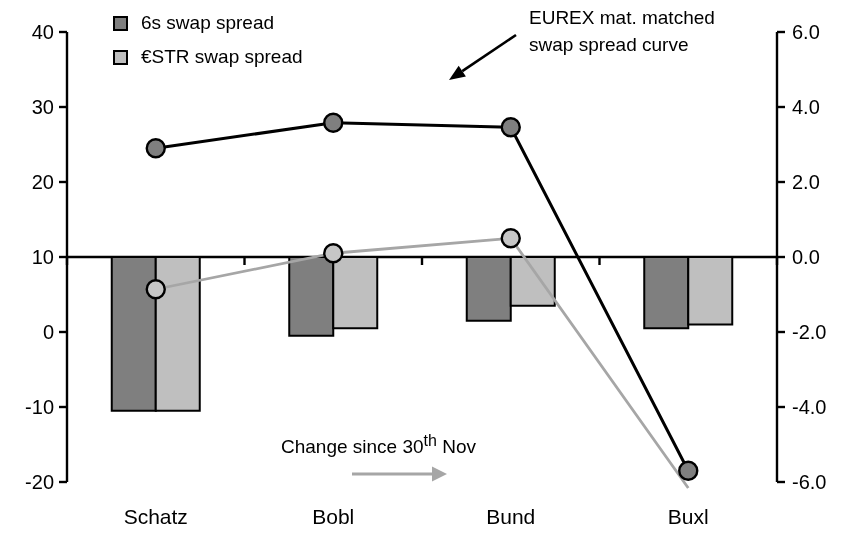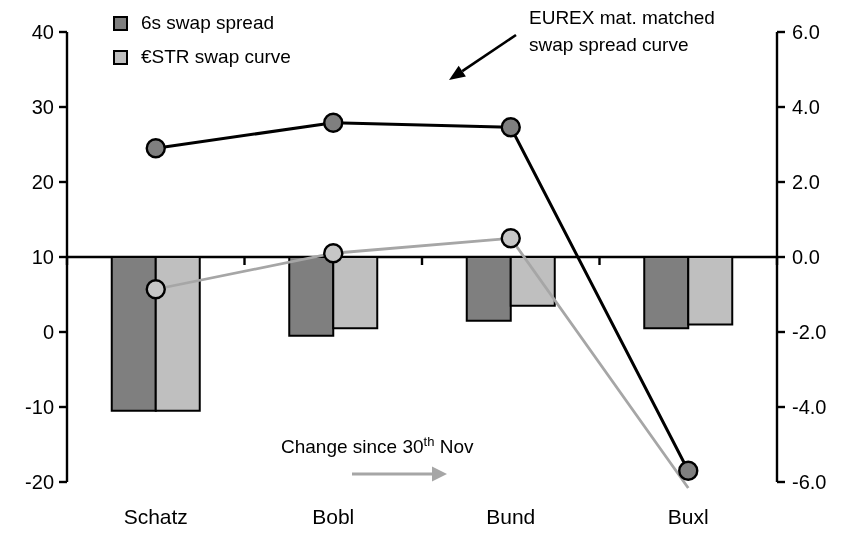--- a/index.html
+++ b/index.html
@@ -6,21 +6,21 @@
   .chart {
     position:relative; width:852px; height:539px; background:#ffffff;
     font-family:"Liberation Sans", sans-serif; overflow:hidden; color:#000;
   }
   .chart svg { position:absolute; left:0; top:0; }
   .legend { position:absolute; left:113px; top:12px; }
   .legend-item { display:flex; align-items:center; gap:13px; height:22px; margin-bottom:12px; font-size:19px; }
   .swatch { width:15px; height:15px; border:2px solid #000; box-sizing:border-box; flex:none; }
   .anno-curve { position:absolute; left:519px; top:4px; font-size:19px; line-height:27px; white-space:nowrap;margin-left:10px; }
   .anno-change { position:absolute; left:281px; top:436px; width:175px; text-align:center; font-size:19px; white-space:nowrap; }
-  .anno-change sup { font-size:13px; line-height:0; }
+  .anno-change sup { font-size:16px; line-height:0; }
 </style>
 </head>
 <body>
 
 <div class="chart">
   <svg id="plot" width="852" height="539" viewBox="0 0 852 539">
       <line x1="67" y1="32" x2="67" y2="482" stroke="#000" stroke-width="2.4"></line>
       <line x1="777" y1="32" x2="777" y2="482" stroke="#000" stroke-width="2.4"></line>
       <line x1="59" y1="32" x2="67" y2="32" stroke="#000" stroke-width="2.4"></line>
       <text x="54" y="39" fill="#000" font-size="20" text-anchor="end" font-family="&quot;Liberation Sans&quot;, sans-serif">40</text>
@@ -83,21 +83,21 @@
       <line x1="352" y1="474" x2="432" y2="474" stroke="#a6a6a6" stroke-width="3.2"></line>
     </svg>
 
   <div class="legend">
     <div class="legend-item">
       <span class="swatch" style="background: rgb(127, 127, 127);"></span>
       <span>6s swap spread</span>
     </div>
     <div class="legend-item">
       <span class="swatch" style="background: rgb(191, 191, 191);"></span>
-      <span>€STR swap curve</span>
+      <span>€STR swap spread</span>
     </div>
   </div>
 
   <div class="anno-curve">
     <div>EUREX mat. matched</div>
     <div>swap spread curve</div>
   </div>
 
   <div class="anno-change"><span>Change since 30</span><sup>th</sup><span> Nov</span></div>
 </div>

